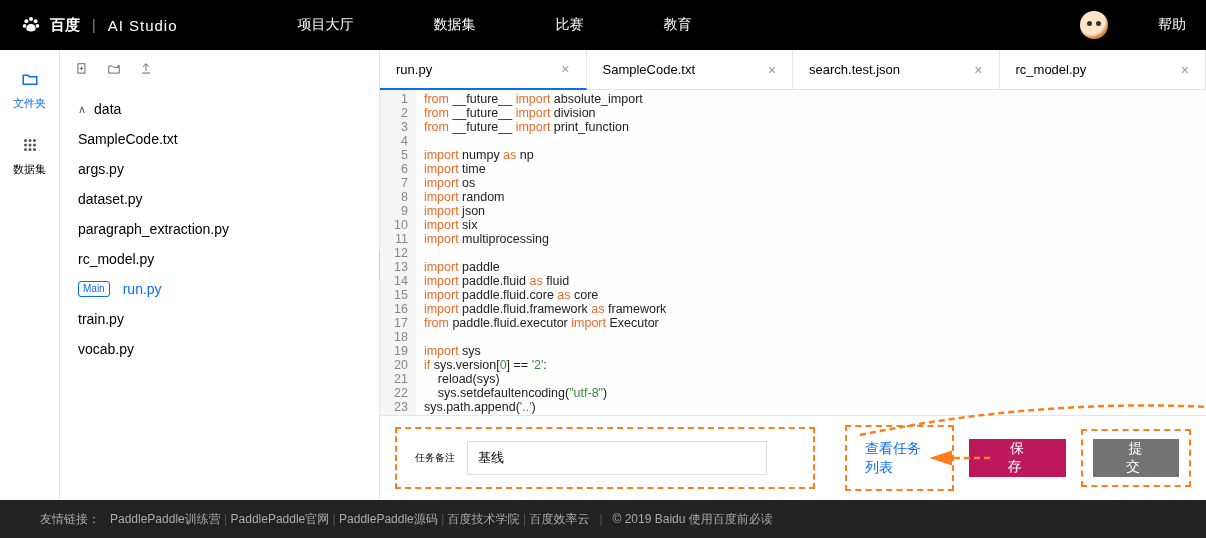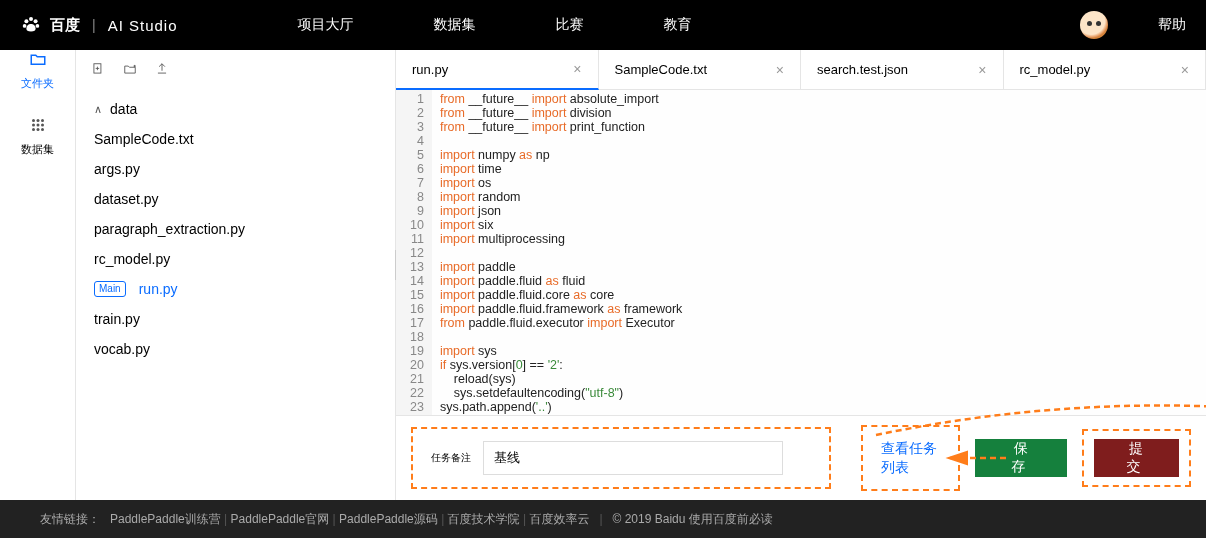--- a/index.html
+++ b/index.html
@@ -10,21 +10,21 @@
 .logo-paw svg{width:22px;height:22px;fill:#fff}
 .logo-brand{font-weight:bold;font-size:15px}
 .logo-sep{color:#888;margin:0 4px}
 .logo-studio{font-size:15px;letter-spacing:1px}
 .nav{display:flex;gap:80px;margin-left:120px;margin-right:auto}
 .nav-item{font-size:14px;cursor:pointer;color:#fff}
 .avatar{width:28px;height:28px;border-radius:50%;background:radial-gradient(circle at 40% 35%, #fde5c8 55%, #e8a06a 65%,#d4843c 70%);margin-right:50px;position:relative}
 .avatar::before{content:"";position:absolute;width:5px;height:5px;border-radius:50%;background:#333;top:10px;left:7px;box-shadow:9px 0 #333}
 .help{font-size:14px;cursor:pointer}
 .main{flex:1;display:flex;min-height:0}
-.left-rail{width:76px;border-right:1px solid #e5e5e5;display:flex;flex-direction:column;gap:25px}
+.left-rail{width:60px;border-right:1px solid #e5e5e5;display:flex;flex-direction:column;padding-top:20px;gap:25px}
 .rail-item{display:flex;flex-direction:column;align-items:center;gap:8px;cursor:pointer;font-size:11px}
 .rail-item.active{color:#0a6cff}
 .rail-item svg{width:18px;height:18px}
 .file-panel{width:320px;border-right:1px solid #e5e5e5;display:flex;flex-direction:column}
 .file-toolbar{height:38px;display:flex;align-items:center;gap:18px;padding-left:15px;border-bottom:1px solid transparent}
 .file-toolbar svg{width:14px;height:14px;stroke:#555;fill:none;stroke-width:1.5;cursor:pointer}
 .file-tree{flex:1;overflow:auto;padding-top:6px;font-size:14px}
 .tree-row{height:30px;display:flex;align-items:center;padding-left:18px;cursor:pointer}
 .tree-row.folder{font-size:14px}
 .chev{display:inline-block;margin-right:8px;font-size:11px;color:#555}
@@ -46,23 +46,23 @@
 .id{color:#222}
 .collapse-handle{position:absolute;left:-1px;top:200px;width:12px;height:30px;background:#fff;border:1px solid #ccc;display:flex;align-items:center;justify-content:center;font-size:9px;color:#666;cursor:pointer}
 .action-bar{height:85px;display:flex;align-items:center;padding:0 15px;gap:15px;border-top:1px solid #e5e5e5}
 .remark-wrap{display:flex;align-items:center;gap:12px;border:2.5px dashed #ff7d1a;padding:12px 18px;flex:0 0 auto;width:420px}
 .remark-label{font-size:10px}
 .remark-input{width:300px;height:34px;border:1px solid #ddd;padding:0 10px;font-size:13px;outline:none}
 .spacer{flex:1}
 .view-wrap{border:2.5px dashed #ff7d1a;padding:12px 18px}
 .view-link{color:#0a6cff;font-size:14px;cursor:pointer}
 .btn{height:38px;padding:0 30px;font-size:14px;border:none;cursor:pointer;letter-spacing:6px;text-indent:5px;display:flex;align-items:center;justify-content:center}
-.btn-save{background:#15803d;color:#fff}
+.btn-save{background:#be185d;color:#fff}
 .submit-wrap{border:2.5px dashed #ff7d1a;padding:8px 10px}
-.btn-submit{background:#7f1d1d;color:#fff}
+.btn-submit{background:#737373;color:#fff}
 .arrow-svg{position:absolute;pointer-events:none;z-index:50}
 .footer{height:38px;background:#222;color:#aaa;display:flex;align-items:center;padding:0 40px;font-size:12px;gap:10px}
 .footer a{color:#aaa;text-decoration:none;cursor:pointer}
 .footer .sep{color:#555}
 .code-area::-webkit-scrollbar{width:14px;height:14px}
 .code-area::-webkit-scrollbar-track{background:#eee}
 .code-area::-webkit-scrollbar-thumb{background:#ccc}
 </style>
 </head>
 <body>

